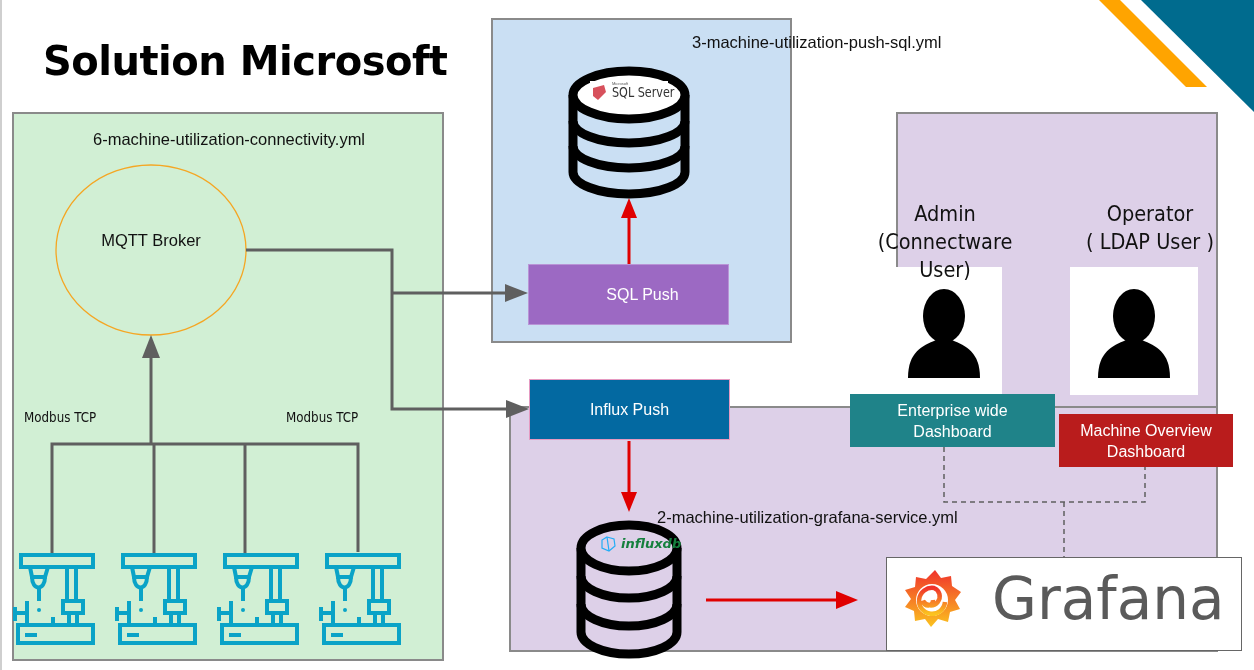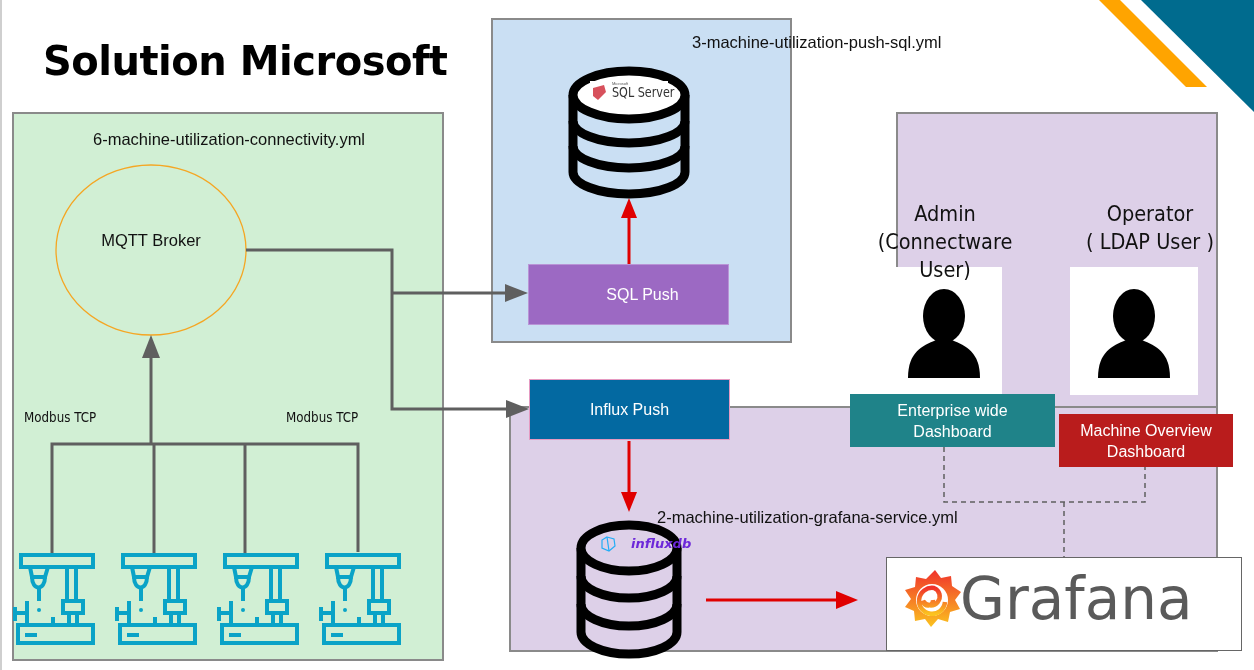--- a/index.html
+++ b/index.html
@@ -22,24 +22,24 @@
   .file-label { font-size: 16.5px; color: #111; white-space: nowrap; }
   .modbus { font-size: 14px; color: #111; font-family: "DejaVu Sans", sans-serif; transform: scaleX(0.85); transform-origin: left top; }
   .broker-text { left: 56px; top: 230px; width: 190px; text-align: center; font-size: 16.5px; line-height: 21px; color: #111; }
   .box { box-sizing: border-box; color: #fff; display: flex; align-items: center; justify-content: center; text-align: center; font-size: 16px; line-height: 21px; }
   .sql-push { left: 528px; top: 264px; width: 201px; height: 61px; background: #9c69c3; border: 1px solid #b994d6; padding-left: 28px; }
   .influx-push { left: 529px; top: 379px; width: 201px; height: 61px; background: #0369a1; border: 1px solid #e59ac1; }
   .dash-ent { left: 850px; top: 394px; width: 205px; height: 53px; background: #1f8389; }
   .dash-mach { left: 1059px; top: 394px; width: 174px; height: 53px; background: #b91c1c; margin-top: 20px; }
   .user-title { font-size: 22px; color: #111; text-align: center; line-height: 28px; font-family: "DejaVu Sans", sans-serif; transform: scaleX(0.88); }
   .grafana-card { left: 886px; top: 557px; width: 356px; height: 94px; background: #fff; border: 1px solid #666; box-sizing: border-box; }
-  .grafana-word { left: 960px; top: 565px; font-size: 58px; color: #5a5a5a; font-family: "DejaVu Sans", sans-serif; letter-spacing: 0px; }
+  .grafana-word { left: 992px; top: 565px; font-size: 58px; color: #5a5a5a; font-family: "DejaVu Sans", sans-serif; letter-spacing: 0px; }
   .sql-logo-text { left: 612px; top: 84px; font-size: 14px; color: #333; font-family: "DejaVu Sans", sans-serif; transform: scaleX(0.8); transform-origin: left top; }
   .sql-logo-ms { left: 612px; top: 81px; font-size: 4px; color: #555; }
-  .influx-text { left: 621px; top: 536px; font-size: 13px; font-style: italic; font-weight: bold; color: #6d28d9; font-family: "DejaVu Sans", sans-serif; margin-left: 10px; }
+  .influx-text { left: 621px; top: 536px; font-size: 13px; font-style: italic; font-weight: bold; color: #15803d; font-family: "DejaVu Sans", sans-serif; }
   svg { position: absolute; left: 0; top: 0; }
 </style>
 </head>
 <body>
 
 <div class="abs left-edge"></div>
 
 <svg width="1254" height="670">
   <polygon points="1099,0 1120,0 1207,87 1186,87" fill="#ffa400"></polygon>
   <polygon points="1141,0 1254,0 1254,112" fill="#006b8e"></polygon>

